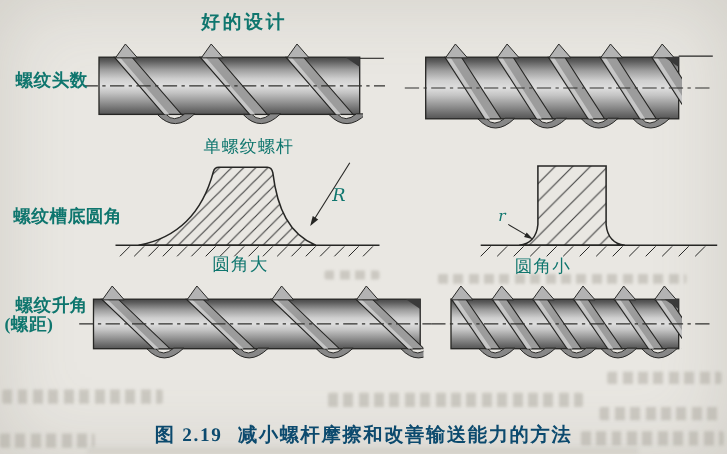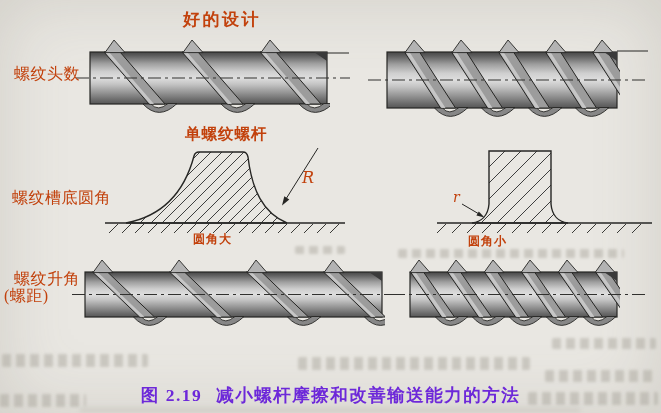--- a/index.html
+++ b/index.html
@@ -1,28 +1,28 @@
 <!DOCTYPE html>
 <html><head>
 <meta charset="utf-8">
 <style>
   html,body{margin:0;padding:0;}
   body{width:661px;height:413px;font-family:"Liberation Serif","DejaVu Serif",serif;}
   .page{position:relative;width:661px;height:413px;overflow:hidden;
         background:#e9e7e2;
         box-shadow:inset 0 0 70px rgba(115,110,95,.20);}
   svg{position:absolute;left:0;top:0;}
-  .t{position:absolute;color:#c2410c;white-space:nowrap;line-height:1.05;}
+  .t{position:absolute;color:#0f766e;white-space:nowrap;line-height:1.05;}
   .hdr{font-size:17px;letter-spacing:2.5px;font-weight:600;}
-  .sub{font-size:15.5px;letter-spacing:1px;font-weight:700;text-align:right;}
-  .rowlab{font-size:16px;letter-spacing:.5px;font-weight:400;text-align:right;}
-  .cap{font-size:12px;letter-spacing:1px;font-weight:700;}
+  .sub{font-size:15.5px;letter-spacing:1px;font-weight:400;text-align:right;}
+  .rowlab{font-size:16px;letter-spacing:.5px;font-weight:700;text-align:right;}
+  .cap{font-size:16px;letter-spacing:1px;font-weight:400;}
   .sym{font-style:italic;font-family:"DejaVu Serif","Liberation Serif",serif;}
   .figcap{position:absolute;left:0;top:383px;width:100%;text-align:center;
-          font-size:17.5px;font-weight:bold;color:#6d28d9;letter-spacing:1.5px;}
+          font-size:17.5px;font-weight:bold;color:#0c4a6e;letter-spacing:1.5px;}
   .figcap .num{margin-right:14px;}
   .smudge{position:absolute;filter:blur(1.6px);opacity:.42;border-radius:2px;
           background:repeating-linear-gradient(90deg,#a29e94 0 9px,rgba(0,0,0,0) 9px 14px);}
   .scan-edge{position:absolute;left:80px;top:407px;width:500px;height:6px;
              background:#cfccc5;filter:blur(2px);opacity:.7;}
 </style>
 </head>
 <body>
 
 <div class="page">

